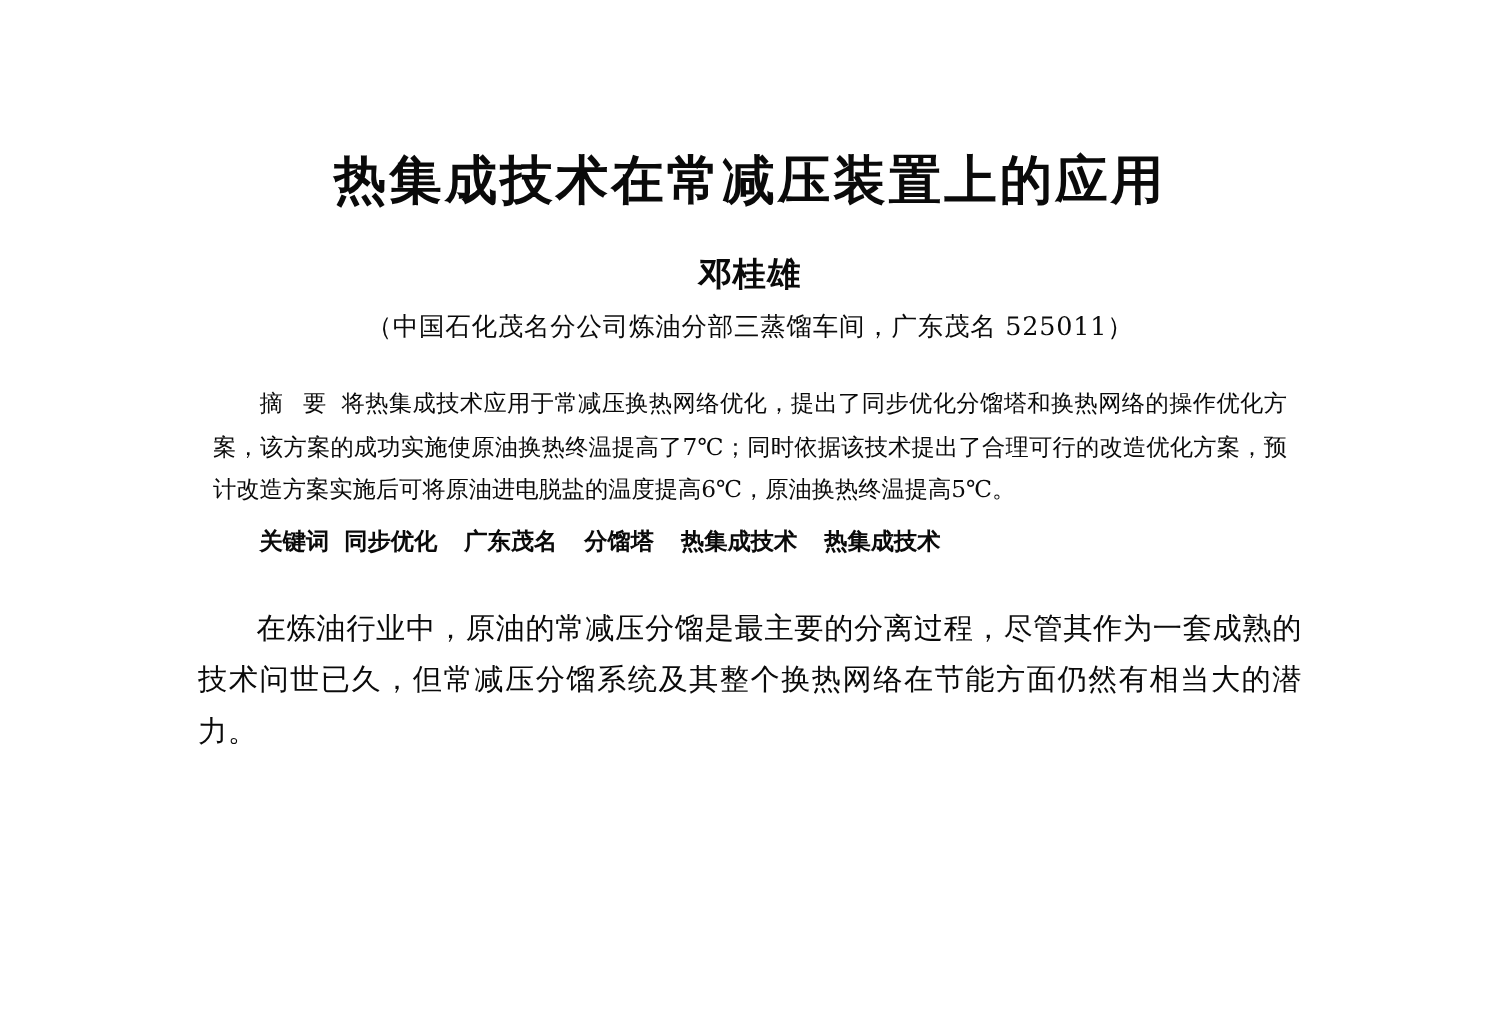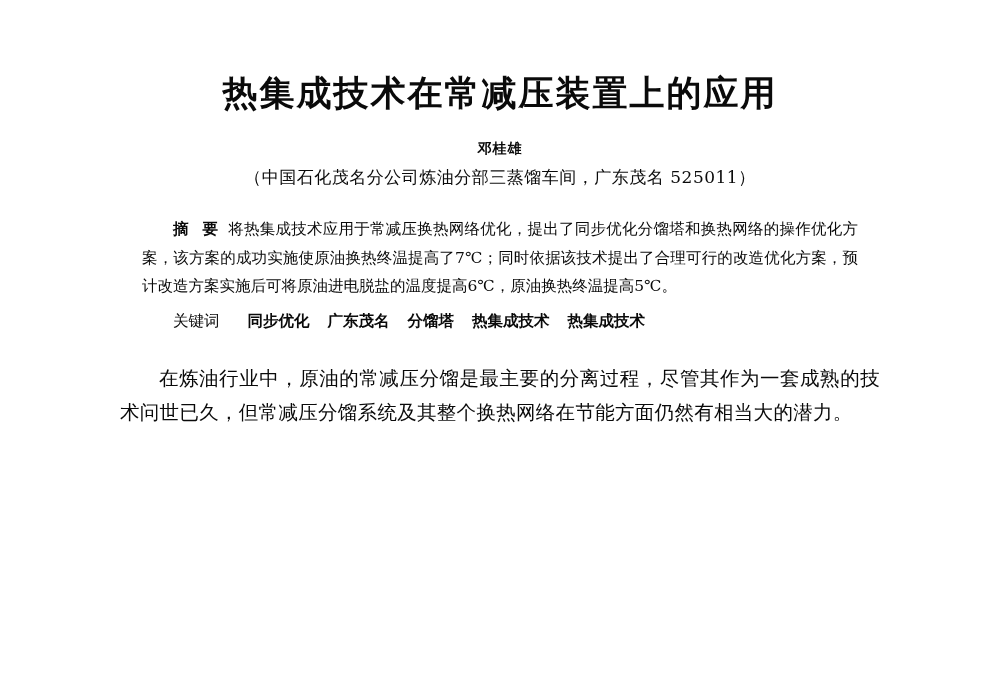--- a/index.html
+++ b/index.html
@@ -15,31 +15,31 @@
     color: #0a0a0a;
   }
   .page {
     position: relative;
     width: 1000px;
     height: 684px;
     box-sizing: border-box;
     padding: 0 120px;
   }
   .title {
-    margin-top: 72px;
+    margin-top: 100px;
     text-align: center;
     font-size: 35px;
     font-weight: bold;
     letter-spacing: 2px;
     line-height: 1.2;
   }
   .author {
     margin-top: 26px;
     text-align: center;
-    font-size: 14px;
+    font-size: 22px;
     font-weight: bold;
     letter-spacing: 1px;
   }
   .affiliation {
     margin-top: 8px;
     text-align: center;
     font-size: 17px;
     letter-spacing: 0.5px;
   }
   .abstract-block {
@@ -47,43 +47,43 @@
     padding: 0 22px;
   }
   .abstract {
     font-size: 15.5px;
     line-height: 1.85;
     text-align: justify;
     text-justify: inter-ideograph;
     text-indent: 2em;
   }
   .abstract .lead {
-    font-weight: bold;
+    font-weight: normal;
     letter-spacing: 4px;
     margin-right: 6px;
   }
   .keywords {
     margin-top: 6px;
     font-size: 15.5px;
     line-height: 1.85;
     text-indent: 2em;
   }
   .keywords .lead {
-    font-weight: normal;
-    margin-right: 28px;
+    font-weight: bold;
+    margin-right: 10px;
   }
   .keywords .kw {
     font-weight: bold;
     margin-right: 18px;
   }
   .body-text {
     margin-top: 26px;
   }
   .body-text p {
-    margin: 0;
+    margin: 12px;
     font-size: 19.5px;
     line-height: 1.78;
     text-align: justify;
     text-justify: inter-ideograph;
     text-indent: 2em;
     letter-spacing: 0.3px;
   }
   sup {
     font-size: 0.62em;
     vertical-align: super;

